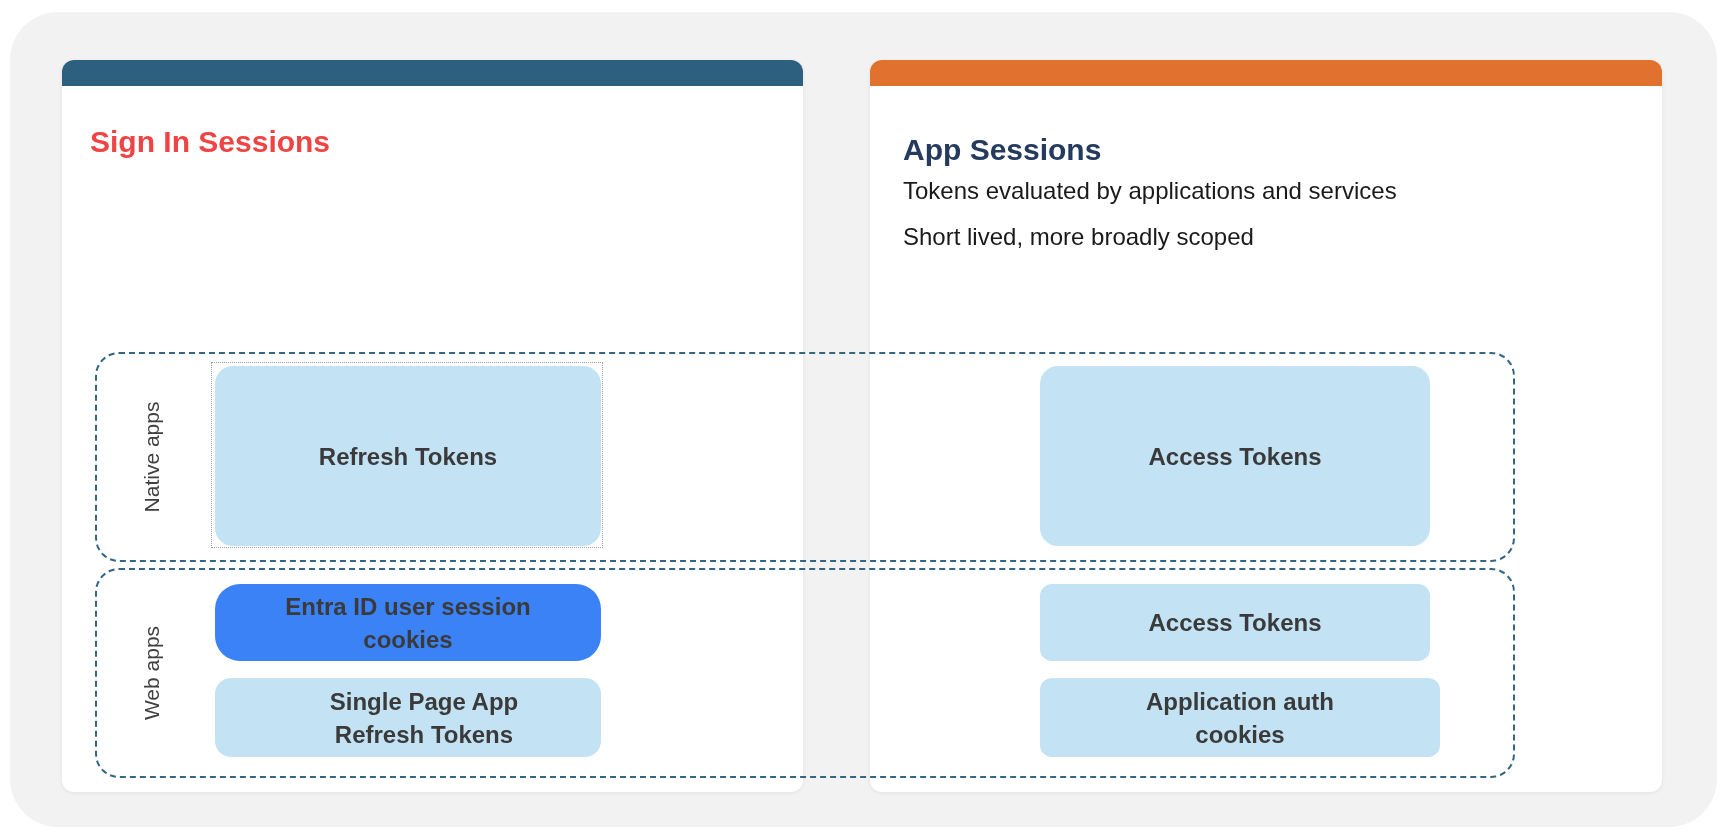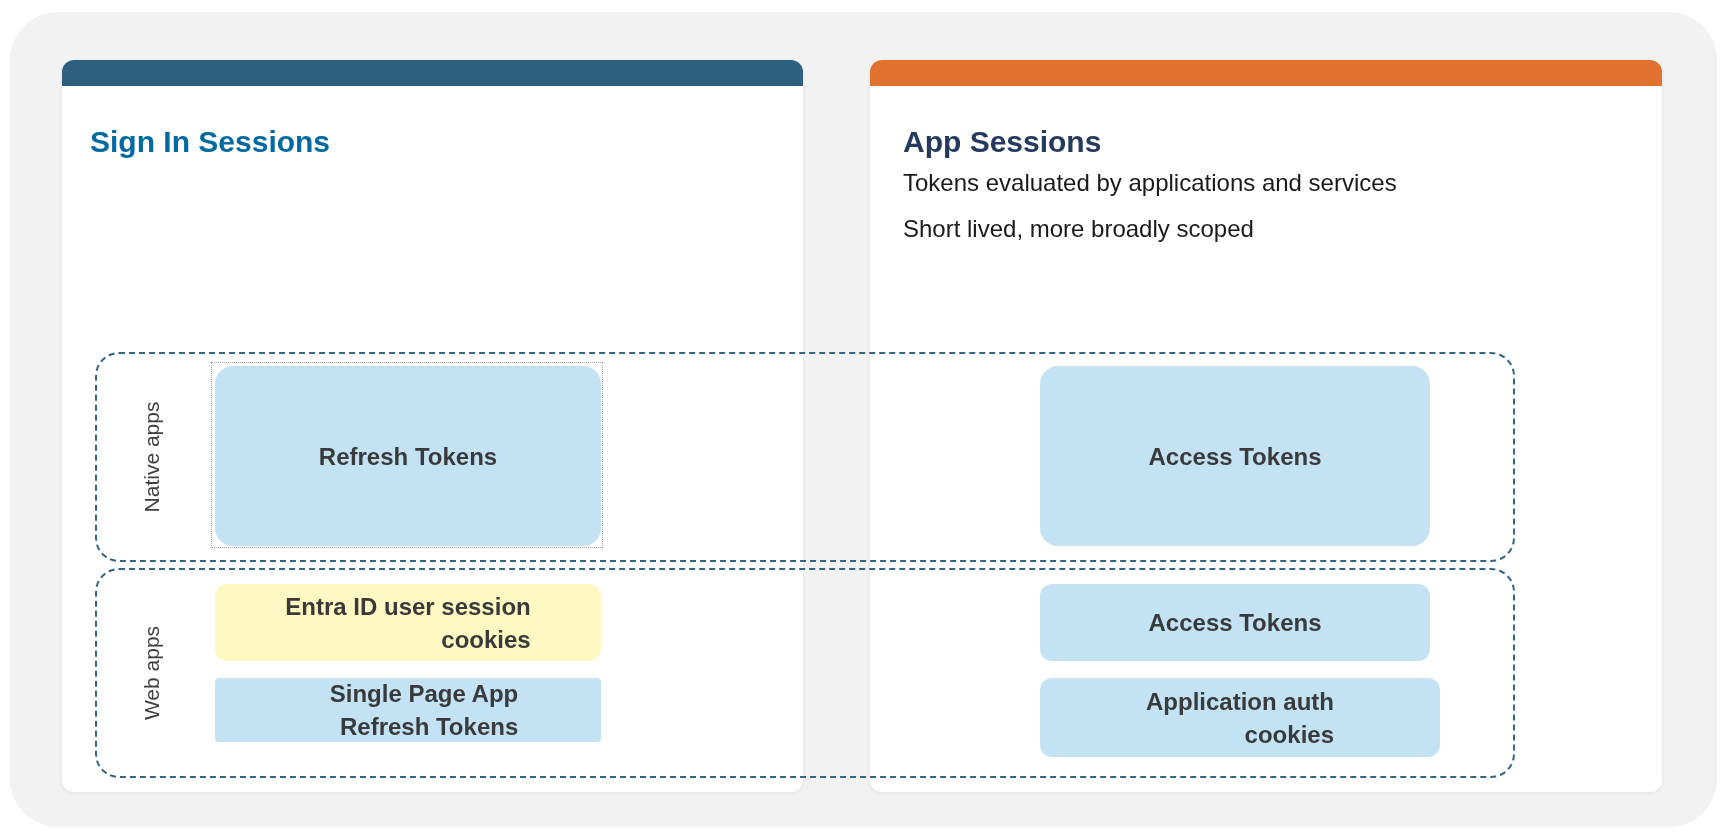--- a/index.html
+++ b/index.html
@@ -78,32 +78,32 @@
     color: #404040;
   }
   .label-native { top: 457px; }
   .label-web    { top: 673px; }
   
   .tokenbox {
     position: absolute;
     display: flex;
     align-items: center;
     justify-content: center;
-    text-align: right;
+    text-align: center;
     font-size: 24px;
     font-weight: 600;
     color: #3a3a3a;
     line-height: 33px;
     white-space: pre-line;
     box-sizing: border-box;
   }
   .box-rt        { left: 215px;  top: 366px; width: 386px; height: 180px; border-radius: 18px; }
   .box-at-native { left: 1040px; top: 366px; width: 390px; height: 180px; border-radius: 18px; }
   .box-web-l1    { left: 215px;  top: 584px; width: 386px; height: 77px;  border-radius: 12px; }
-  .box-web-l2    { left: 215px;  top: 678px; width: 386px; height: 64px;  border-radius: 4px; padding-left: 32px; }
+  .box-web-l2    { left: 215px;  top: 678px; width: 386px; height: 79px;  border-radius: 16px; padding-left: 32px; }
   .box-web-r1    { left: 1040px; top: 584px; width: 390px; height: 77px;  border-radius: 12px; }
   .box-web-r2    { left: 1040px; top: 678px; width: 400px; height: 79px;  border-radius: 12px; }
   
   .selection-outline {
     position: absolute;
     left: 211px; top: 362px;
     width: 392px; height: 186px;
     border: 1px dotted #9f9f9f;
     box-sizing: border-box;
     background: transparent;
@@ -112,45 +112,45 @@
 </head>
 <body>
 
 <div class="stage">
 
   <div class="canvas" style="background-color: rgb(242, 242, 242);"></div>
 
   <div class="card card-left">
     <div class="card-bar" style="background-color: rgb(45, 95, 126);"></div>
     <div class="card-body">
-      <h2 class="card-title" style="color: #0369a1;">Sign In Sessions</h2>
+      <h2 class="card-title" style="color: #ef4444;">Sign In Sessions</h2>
     </div>
   </div>
 
   <div class="card card-right">
     <div class="card-bar" style="background-color: rgb(224, 113, 46);"></div>
     <div class="card-body">
-      <h2 class="card-title" style="color: rgb(36, 58, 94);">App Sessions</h2>
+      <h2 class="card-title" style="color: rgb(36, 58, 94); margin-top: 8px;">App Sessions</h2>
       <p class="card-sub">Tokens evaluated by applications and services</p>
       <p class="card-sub">Short lived, more broadly scoped</p>
     </div>
   </div>
 
   <div class="band band-native" style="border-color: rgb(51, 102, 133);"></div>
   <div class="band band-web" style="border-color: rgb(51, 102, 133);"></div>
 
   <div class="band-label label-native" style="color: rgb(64, 64, 64);">Native apps</div>
   <div class="band-label label-web" style="color: rgb(64, 64, 64);">Web apps</div>
 
   <div class="selection-outline"></div>
 
   <div class="tokenbox box-rt" style="background-color: rgb(195, 227, 245);">Refresh Tokens</div>
   <div class="tokenbox box-at-native" style="background-color: rgb(195, 227, 245);">Access Tokens</div>
 
-  <div class="tokenbox box-web-l1" style="background-color: #fef9c3;">Entra ID user session
+  <div class="tokenbox box-web-l1" style="background-color: #3b82f6; border-radius: 25px;">Entra ID user session
 cookies</div>
   <div class="tokenbox box-web-l2" style="background-color: rgb(195, 227, 245);">Single Page App
 Refresh Tokens</div>
   <div class="tokenbox box-web-r1" style="background-color: rgb(195, 227, 245);">Access Tokens</div>
   <div class="tokenbox box-web-r2" style="background-color: rgb(195, 227, 245);">Application auth
 cookies</div>
 
 </div>
 
 </body></html>

